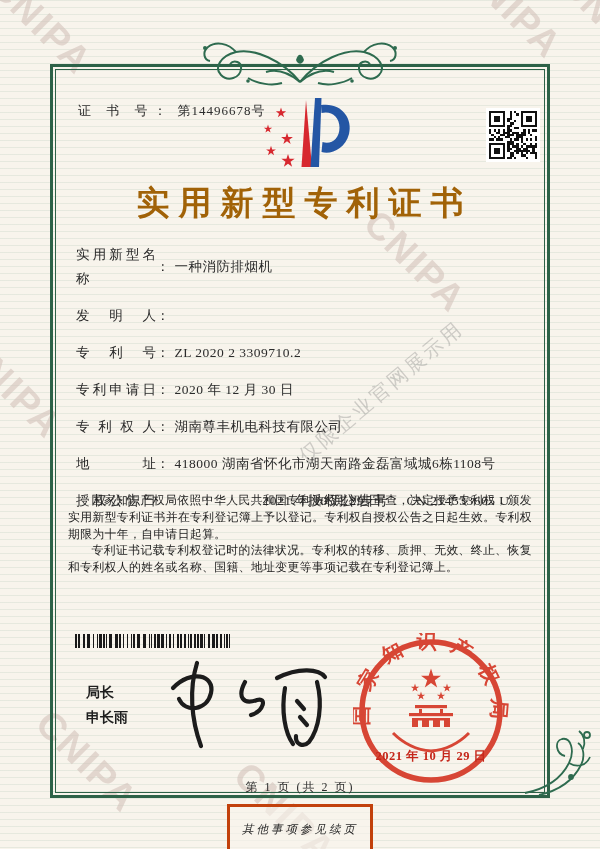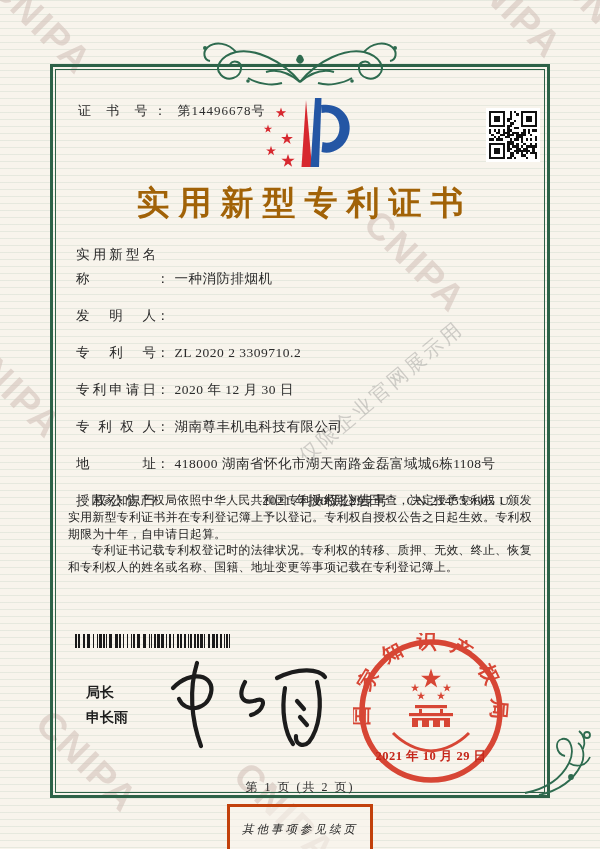--- a/index.html
+++ b/index.html
@@ -22,21 +22,21 @@
   .content{position:absolute;inset:0;z-index:3;color:#2b2b2b;}
   .cert-no{position:absolute;left:78px;top:102px;font-size:13px;}
   .cert-no .lab{letter-spacing:6px;}
   .cert-no .val{margin-left:6px;letter-spacing:1px;}
   .logo{position:absolute;left:255px;top:96px;width:100px;height:74px;}
   .qr{position:absolute;left:486px;top:108px;width:54px;height:54px;background:#fff;padding:3px;box-sizing:border-box;}
   .qr svg{display:block;width:100%;height:100%;shape-rendering:crispEdges;}
   .doc-title{position:absolute;left:0;right:0;top:181px;text-align:center;font-size:33px;font-weight:700;
       letter-spacing:9px;padding-left:9px;color:#a16207;}
   .fields{position:absolute;left:76px;top:243px;width:460px;font-size:13.5px;}
-  .frow{display:flex;align-items:flex-end;line-height:24px;margin-bottom:13px;}
+  .frow{display:flex;align-items:center;line-height:24px;margin-bottom:13px;}
   .flabel{display:inline-block;width:80px;text-align:justify;text-align-last:justify;flex:none;}
   .fcolon{flex:none;margin-right:5px;}
   .fvalue{letter-spacing:0.5px;white-space:nowrap;}
   .fgroup{display:flex;align-items:baseline;}
   .fgroup.first{width:232px;flex:none;gap:44px;}
   .body-text{position:absolute;left:68px;top:492px;width:464px;font-size:11.8px;line-height:16.8px;
       letter-spacing:0.4px;color:#222;}
   .body-text p{margin:0;text-indent:2em;text-align:justify;}
   .barcode{position:absolute;left:75px;top:634px;width:158px;height:14px;}
   .barcode svg{display:block;width:100%;height:100%;fill:#1a1a1a;shape-rendering:crispEdges;}

